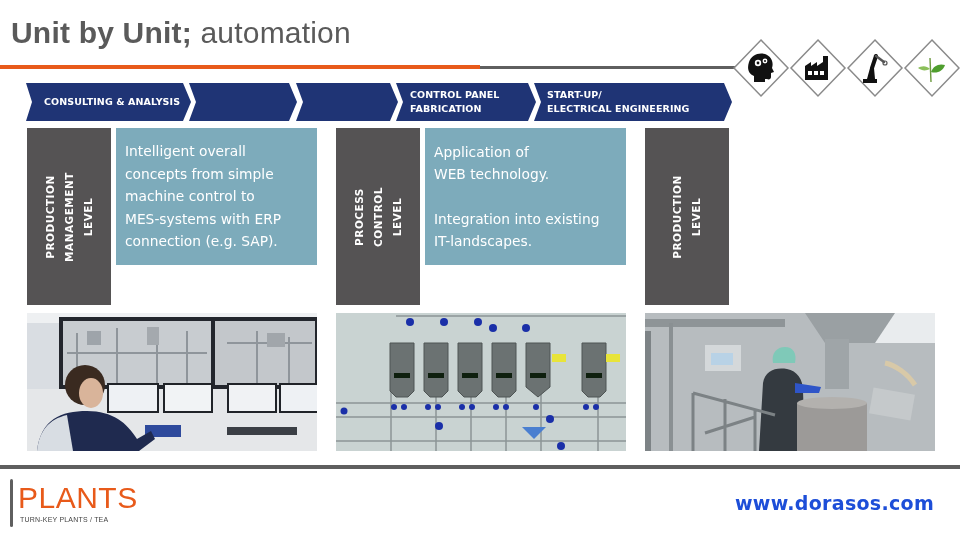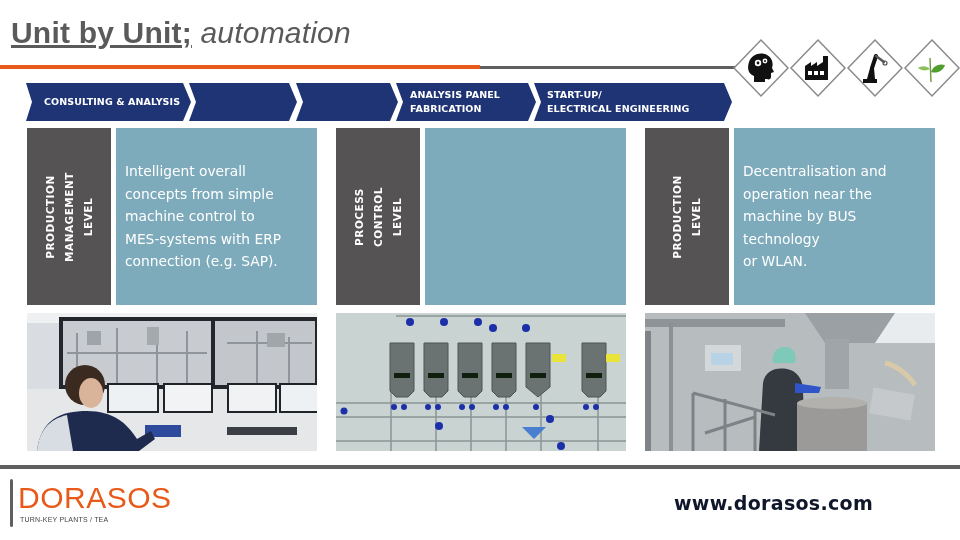--- a/index.html
+++ b/index.html
@@ -1,48 +1,48 @@
 <!DOCTYPE html>
 <html><head>
 <meta charset="utf-8">
 <style>
   * { box-sizing: border-box; margin: 0; padding: 0; }
   html, body { width: 960px; height: 540px; background: #ffffff; overflow: hidden; }
   body { position: relative; font-family: "Liberation Sans", sans-serif; }
 
   .title { position: absolute; left: 11px; top: 16px; font-size: 30px; color: #5a5a5a; letter-spacing: 0.2px; white-space: nowrap; }
-  .title .bold { font-weight: bold; text-decoration: underline; }
-  .title .italic { font-style: italic; font-weight: normal; }
+  .title .bold { font-weight: bold; }
+  .title .italic { font-weight: normal; }
 
   .rule-orange { position: absolute; left: 0; top: 65px; width: 480px; height: 4px; background: #e85a1a; }
   .rule-gray { position: absolute; left: 480px; top: 66px; width: 260px; height: 3px; background: #5f5f5f; }
 
   .icon-strip { position: absolute; left: 732px; top: 38px; width: 228px; height: 62px; }
   .diamond { position: absolute; top: 0; width: 58px; height: 60px; }
   .diamond svg { width: 100%; height: 100%; display: block; }
 
   .process { position: absolute; top: 83px; height: 38px; }
   .process svg { position: absolute; left: 0; top: 0; }
   .process .label { position: absolute; top: 0; height: 38px; display: flex; align-items: center; color: #ffffff; font-family: "DejaVu Sans", sans-serif; font-weight: bold; font-size: 9.5px; line-height: 14px; letter-spacing: 0.1px; white-space: nowrap; }
 
   .card { position: absolute; top: 128px; height: 177px; }
   .card .side { position: absolute; left: 0; top: 0; width: 84px; height: 177px; background: #555354; }
   .card .side .vtext { position: absolute; left: 50%; top: 50%; transform: translate(-50%, -50%) rotate(-90deg); color: #ffffff; font-family: "DejaVu Sans", sans-serif; font-weight: bold; font-size: 10.5px; line-height: 19px; text-align: center; white-space: nowrap; letter-spacing: 0.5px; }
-  .card .body { position: absolute; left: 89px; top: 0; width: 201px; height: 177px; background: #7dabbb; color: #ffffff; font-family: "DejaVu Sans", sans-serif; font-size: 13.8px; line-height: 22.5px; padding: 0 6px 0 9px; display: flex; flex-direction: column; justify-content: center; }
+  .card .body { position: absolute; left: 89px; top: 0; width: 201px; height: 137px; background: #7dabbb; color: #ffffff; font-family: "DejaVu Sans", sans-serif; font-size: 13.8px; line-height: 22.5px; padding: 0 6px 0 9px; display: flex; flex-direction: column; justify-content: center; }
   .card .body p { white-space: pre-line; }
   .card .body p + p { margin-top: 22px; }
 
   .photo { position: absolute; top: 313px; height: 138px; overflow: hidden; }
   .photo svg { width: 100%; height: 100%; display: block; }
 
   .footer-rule { position: absolute; left: 0; top: 465px; width: 960px; height: 4px; background: #5f5f5f; }
   .logo-bar { position: absolute; left: 10px; top: 479px; width: 3px; height: 48px; background: #5f5f5f; border-radius: 2px; }
   .logo-name { position: absolute; left: 18px; top: 481px; font-size: 30px; color: #e85a1a; letter-spacing: 0.5px; line-height: 34px; }
   .logo-tag { position: absolute; left: 20px; top: 516px; font-size: 7px; color: #444444; letter-spacing: 0.2px; }
-  .website { position: absolute; left: 674px; top: 492px; font-family: "DejaVu Sans", sans-serif; font-weight: bold; font-size: 19px; color: #0f172a; letter-spacing: 0.3px; }
+  .website { position: absolute; left: 735px; top: 492px; font-family: "DejaVu Sans", sans-serif; font-weight: bold; font-size: 19px; color: #1d4ed8; letter-spacing: 0.3px; }
 </style>
 </head>
 <body>
 
 <div class="title">
   <span class="bold">Unit by Unit;</span>
   <span class="italic">automation</span>
 </div>
 <div class="rule-orange"></div>
 <div class="rule-gray"></div>
@@ -100,21 +100,21 @@
 </div>
 <div class="process" style="left:296px;width:102px">
   <svg width="102" height="38">
       <polygon points="0,0 94,0 102,19 94,38 0,38 7,19" fill="#1f3475"></polygon>
     </svg>
 </div>
 <div class="process" style="left:396px;width:140px">
   <svg width="140" height="38">
       <polygon points="0,0 132,0 140,19 132,38 0,38 7,19" fill="#1f3475"></polygon>
     </svg>
-  <span class="label" style="left:14px;white-space:pre-line">ANALYSIS PANEL
+  <span class="label" style="left:14px;white-space:pre-line">CONTROL PANEL
 FABRICATION</span>
 </div>
 <div class="process" style="left:534px;width:198px">
   <svg width="198" height="38">
       <polygon points="0,0 190,0 198,19 190,38 0,38 7,19" fill="#1f3475"></polygon>
     </svg>
   <span class="label" style="left:13px;white-space:pre-line">START-UP/
 ELECTRICAL ENGINEERING</span>
 </div>
 
@@ -131,33 +131,30 @@
 connection (e.g.  SAP).</p>
   </div>
 </div>
 
 <div class="card" style="left:336px;width:290px">
   <div class="side">
     <div class="vtext" style="white-space:pre-line">PROCESS  CONTROL
 LEVEL</div>
   </div>
   <div class="body">
+    <p>Application of
+WEB technology.</p>
+    <p>Integration into existing
+IT-landscapes.</p>
   </div>
 </div>
 
 <div class="card" style="left:645px;width:290px">
   <div class="side">
     <div class="vtext" style="white-space:pre-line">PRODUCTION  LEVEL</div>
-  </div>
-  <div class="body">
-    <p>Decentralisation and
-operation near the
-machine by BUS
-technology
-or WLAN.</p>
   </div>
 </div>
 
 <div class="photo" style="left:27px;width:290px">
   <svg viewBox="0 0 290 138" preserveAspectRatio="none">
     <rect width="290" height="138" fill="#d9dde2"></rect>
     <rect x="0" y="0" width="290" height="10" fill="#eef0f2"></rect>
     <rect x="32" y="4" width="258" height="72" fill="#23262d"></rect>
     <rect x="36" y="8" width="148" height="64" fill="#c8ccd0"></rect>
     <rect x="188" y="8" width="100" height="64" fill="#c3c7cb"></rect>
@@ -256,15 +253,15 @@
     <g stroke="#7c8285" stroke-width="3" fill="none">
       <path d="M48,80 L130,102 M48,138 L48,80 M80,138 L80,86 M110,138 L110,96 M60,120 L110,104"></path>
     </g>
     <rect x="226" y="78" width="42" height="26" fill="#c5c9cb" transform="rotate(10 247 91)"></rect>
     <path d="M240,50 C250,52 262,60 270,72" stroke="#d8c9a8" stroke-width="5" fill="none"></path>
   </svg>
 </div>
 
 <div class="footer-rule"></div>
 <div class="logo-bar"></div>
-<div class="logo-name">DORASOS</div>
+<div class="logo-name">PLANTS</div>
 <div class="logo-tag">TURN-KEY PLANTS / TEA</div>
 <div class="website">www.dorasos.com</div>
 
 </body></html>

